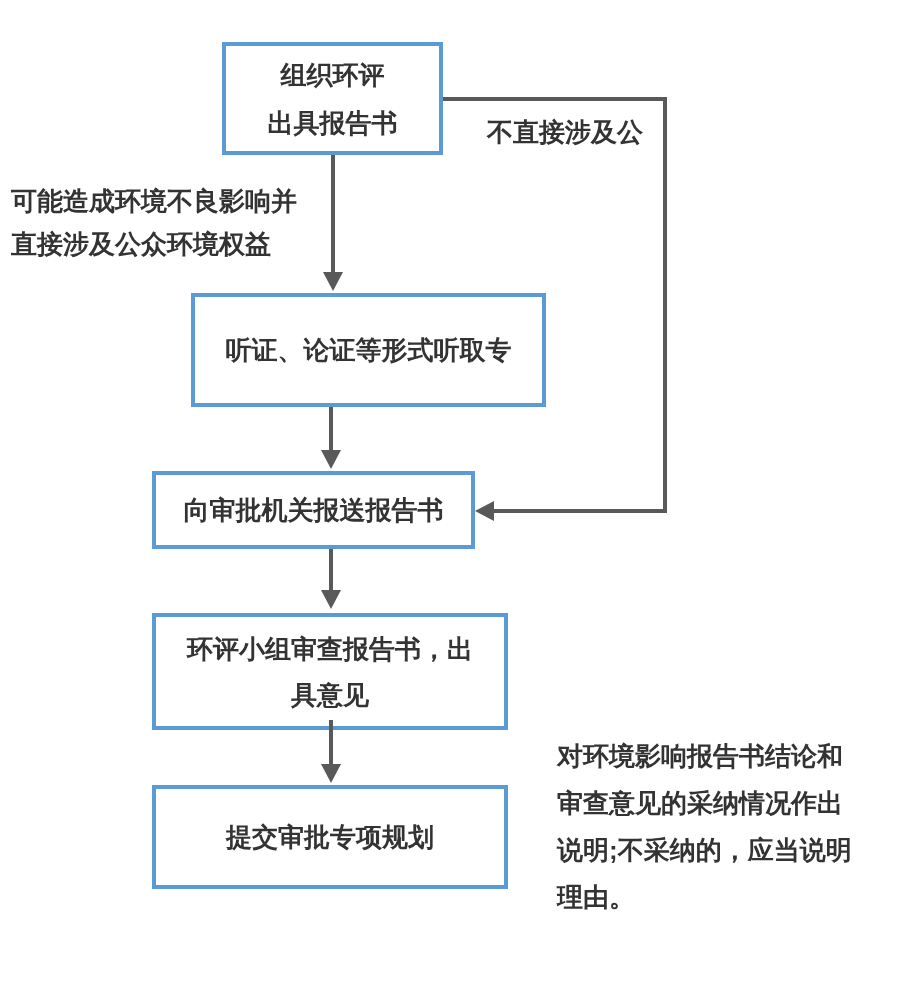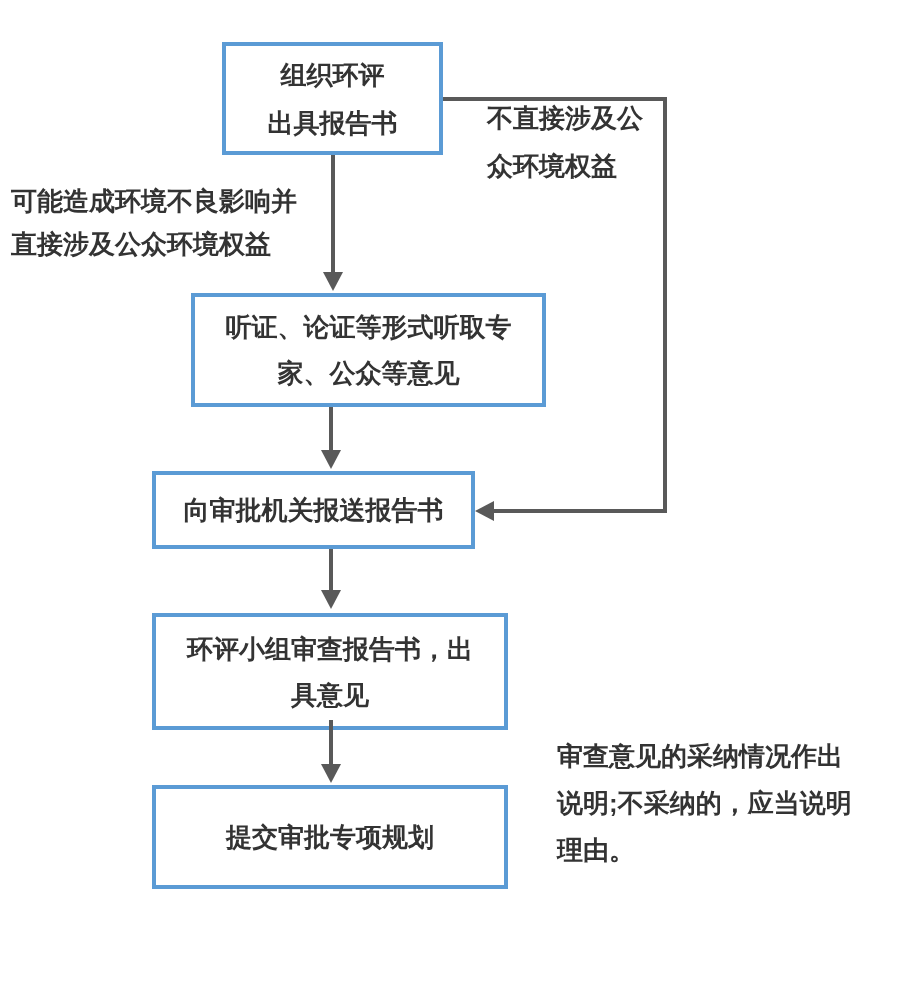--- a/index.html
+++ b/index.html
@@ -61,36 +61,35 @@
   #a4-head{left:321px;top:764px;}
   #bp-head{left:475px;top:501px;}
 
   
   .annotation{
     position:absolute;
     font-weight:bold;font-size:26px;color:var(--text);
     white-space:nowrap;
   }
   #label-left{left:11px;top:180px;line-height:43px;}
-  #label-right{left:487px;top:96px;line-height:48px;font-family:Liberation Mono, monospace;}
+  #label-right{left:487px;top:108px;line-height:48px;}
   #note{left:557px;top:733px;line-height:47px;}
 </style>
 </head>
 <body>
 
 <div class="canvas">
 
   <div class="box" id="box1">
     <div>组织环评</div>
     <div>出具报告书</div>
   </div>
 
   <div class="box" id="box2">
     <div>听证、论证等形式听取专</div>
-    <div>家、公众等意见</div>
   </div>
 
   <div class="box" id="box3">
     <div>向审批机关报送报告书</div>
   </div>
 
   <div class="box" id="box4">
     <div>环评小组审查报告书，出</div>
     <div>具意见</div>
   </div>
@@ -116,22 +115,22 @@
   <div class="hline" id="bp-bottom"></div>
   <div class="head-left" id="bp-head"></div>
 
   <div class="annotation" id="label-left">
     <div>可能造成环境不良影响并</div>
     <div>直接涉及公众环境权益</div>
   </div>
 
   <div class="annotation" id="label-right">
     <div>不直接涉及公</div>
-    <div>众环境权益</div>
   </div>
 
   <div class="annotation" id="note">
+    <div>对环境影响报告书结论和</div>
     <div>审查意见的采纳情况作出</div>
     <div>说明;不采纳的，应当说明</div>
     <div>理由。</div>
   </div>
 
 </div>
 
 </body></html>

